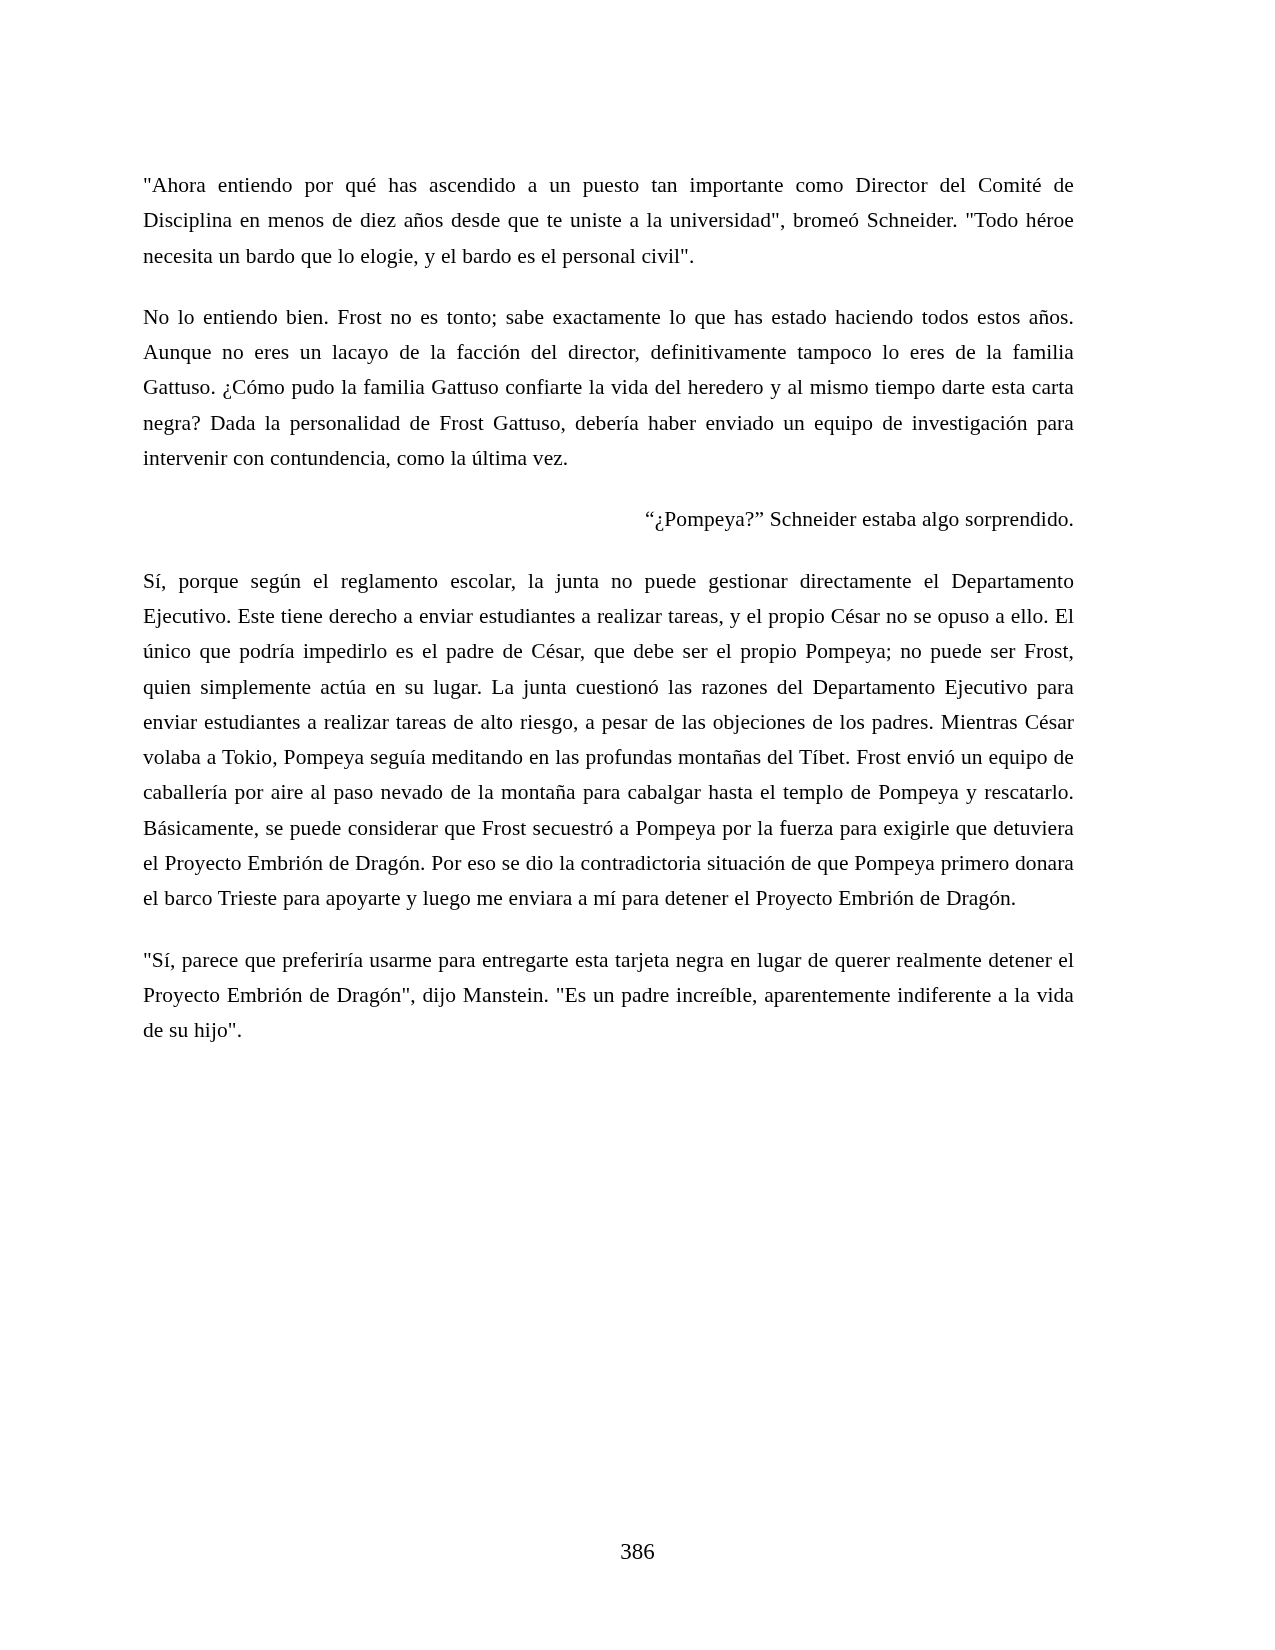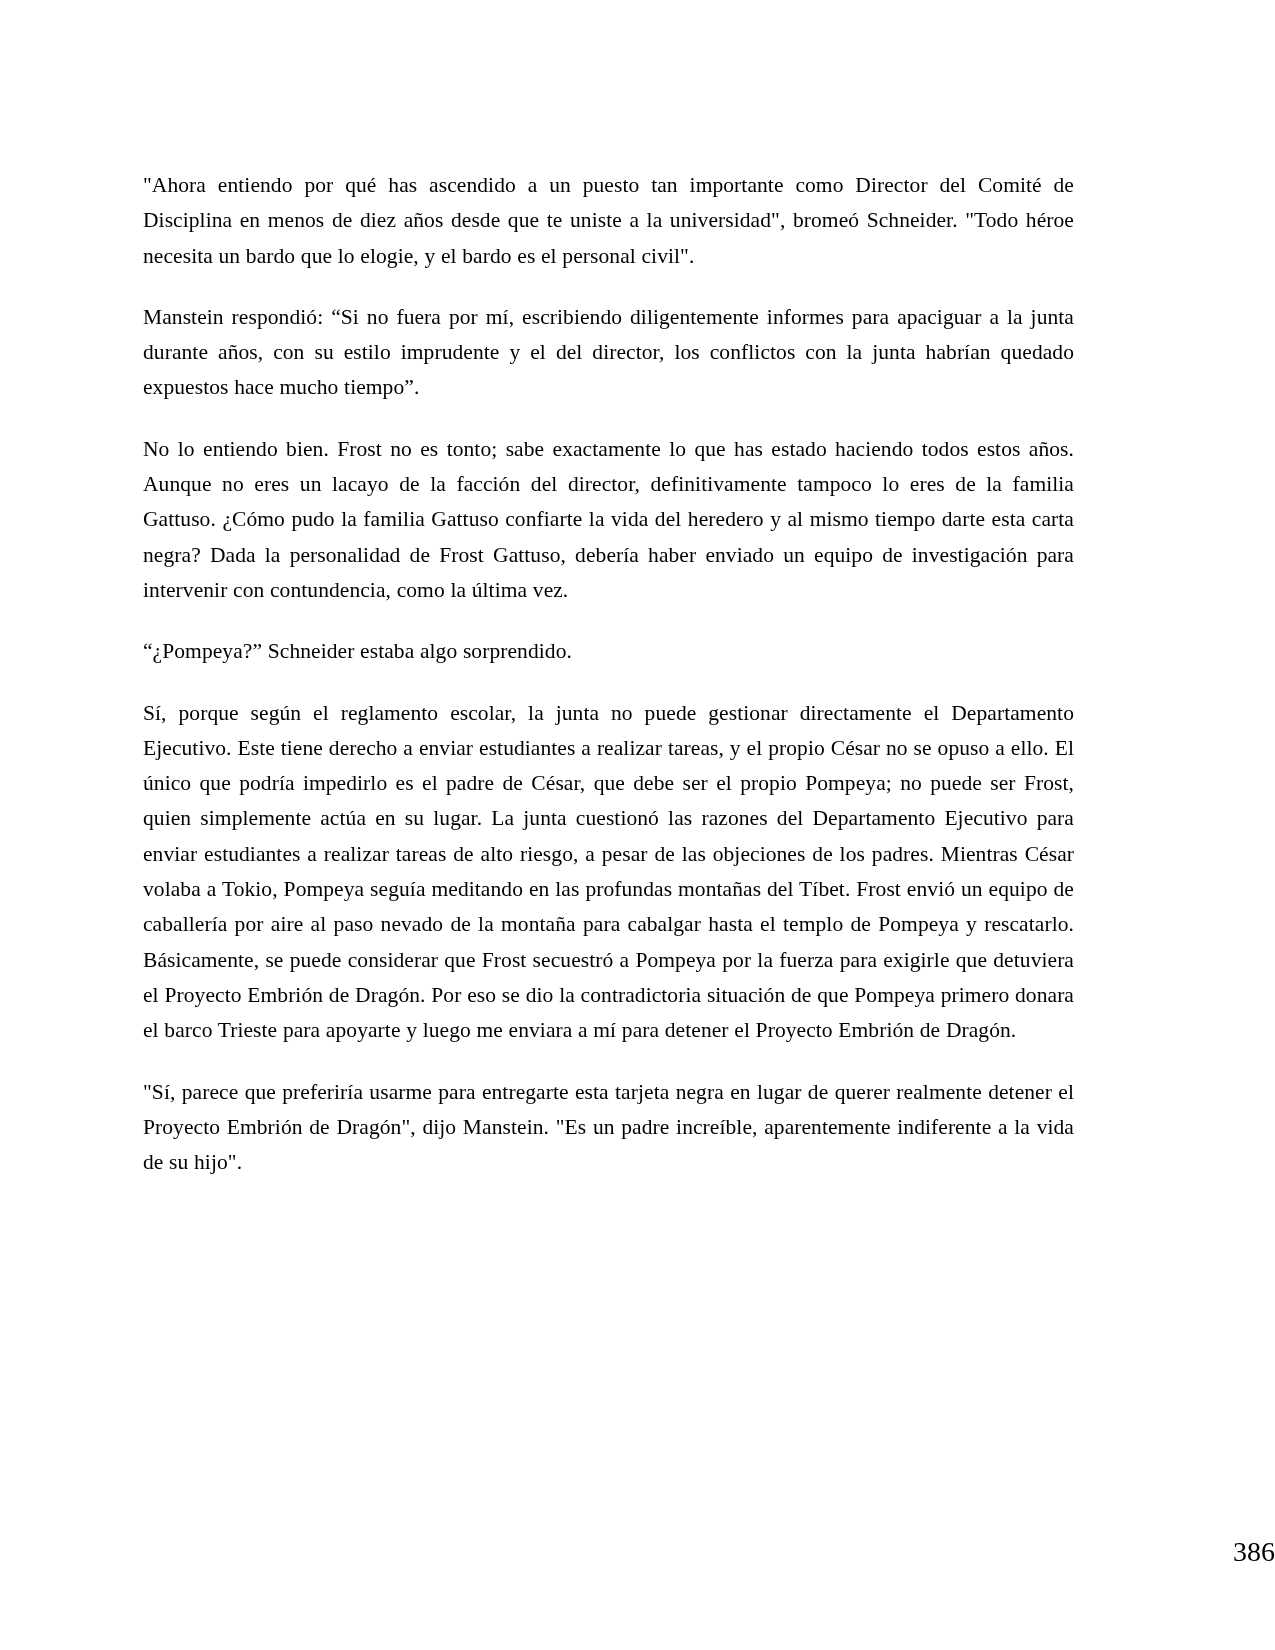--- a/index.html
+++ b/index.html
@@ -38,44 +38,43 @@
     letter-spacing: 0.08px;
     word-spacing: 0.2px;
     hyphens: none;
     -webkit-hyphens: none;
   }
   .para:last-child {
     margin-bottom: 0;
   }
   
   .para.nojustify {
-    text-align: left;
+    text-align: right;
   }
   .page-number {
     position: absolute;
     left: 0;
     top: 1538px;
     width: 1275px;
-    text-align: right;
-    font-size: 28px;
+    text-align: center;
+    font-size: 23px;
     line-height: 28px;
     font-family: "Liberation Serif", "DejaVu Serif", serif;
     color: #000000;
   }
 </style>
 </head>
 <body>
 
 <div class="page">
 
   <div class="text-column">
 
     <p class="para">"Ahora entiendo por qué has ascendido a un puesto tan importante como Director del Comité de Disciplina en menos de diez años desde que te uniste a la universidad", bromeó Schneider. "Todo héroe necesita un bardo que lo elogie, y el bardo es el personal civil".</p>
 
-    <p class="para">Manstein respondió: “Si no fuera por mí, escribiendo diligentemente informes para apaciguar a la junta durante años, con su estilo imprudente y el del director, los conflictos con la junta habrían quedado expuestos hace mucho tiempo”.</p>
 
     <p class="para">No lo entiendo bien. Frost no es tonto; sabe exactamente lo que has estado haciendo todos estos años. Aunque no eres un lacayo de la facción del director, definitivamente tampoco lo eres de la familia Gattuso. ¿Cómo pudo la familia Gattuso confiarte la vida del heredero y al mismo tiempo darte esta carta negra? Dada la personalidad de Frost Gattuso, debería haber enviado un equipo de investigación para intervenir con contundencia, como la última vez.</p>
 
 
     <p class="para nojustify">“¿Pompeya?” Schneider estaba algo sorprendido.</p>
 
     <p class="para">Sí, porque según el reglamento escolar, la junta no puede gestionar directamente el Departamento Ejecutivo. Este tiene derecho a enviar estudiantes a realizar tareas, y el propio César no se opuso a ello. El único que podría impedirlo es el padre de César, que debe ser el propio Pompeya; no puede ser Frost, quien simplemente actúa en su lugar. La junta cuestionó las razones del Departamento Ejecutivo para enviar estudiantes a realizar tareas de alto riesgo, a pesar de las objeciones de los padres. Mientras César volaba a Tokio, Pompeya seguía meditando en las profundas montañas del Tíbet. Frost envió un equipo de caballería por aire al paso nevado de la montaña para cabalgar hasta el templo de Pompeya y rescatarlo. Básicamente, se puede considerar que Frost secuestró a Pompeya por la fuerza para exigirle que detuviera el Proyecto Embrión de Dragón. Por eso se dio la contradictoria situación de que Pompeya primero donara el barco Trieste para apoyarte y luego me enviara a mí para detener el Proyecto Embrión de Dragón.</p>
 
 
     <p class="para">"Sí, parece que preferiría usarme para entregarte esta tarjeta negra en lugar de querer realmente detener el Proyecto Embrión de Dragón", dijo Manstein. "Es un padre increíble, aparentemente indiferente a la vida de su hijo".</p>

